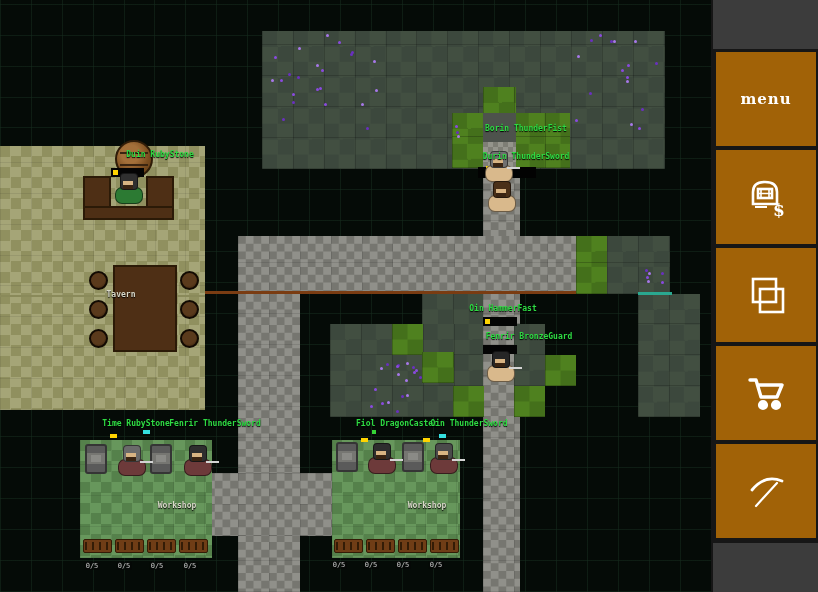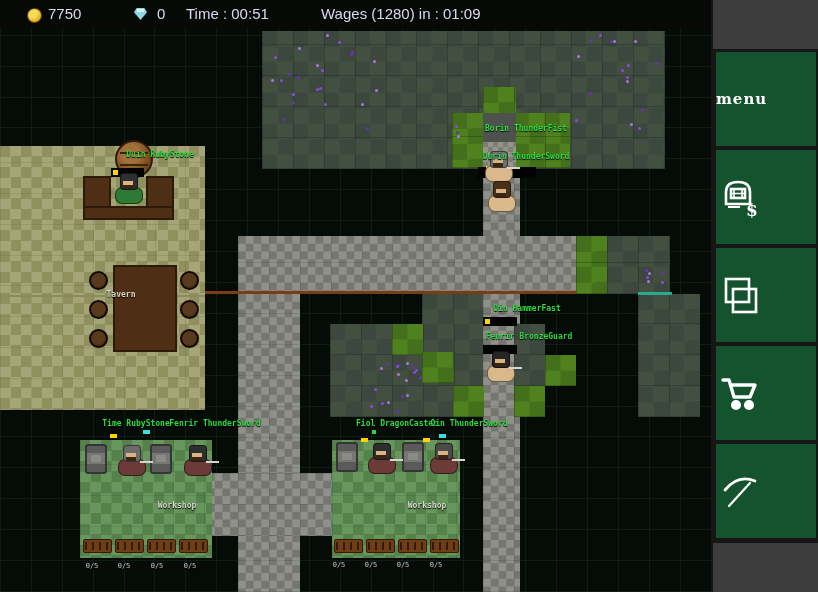--- a/index.html
+++ b/index.html
@@ -73,22 +73,22 @@
      color:#dcd9ef;font-size:15px;}
   #topbar .t{position:absolute;top:5px;}
   .coin{position:absolute;width:13px;height:13px;border-radius:50%;top:8px;
      background:radial-gradient(circle at 38% 35%,#f6da5a 0 35%,#e3af1d 70%,#a87708 100%);border:1px solid #6b4c05;}
   .gem{position:absolute;width:13px;height:12px;top:8px;background:#8fd8e0;
      clip-path:polygon(20% 0,80% 0,100% 35%,50% 100%,0 35%);}
   .gem::after{content:'';position:absolute;left:25%;top:8%;width:50%;height:26%;background:#d6f4f6;}
   
   #sidebar{position:absolute;left:711px;top:0;width:107px;height:592px;background:#161616;}
   .spanel{position:absolute;left:2px;width:105px;background:#3c3c3c;}
-  .sbtn{position:absolute;left:5px;width:100px;height:94px;background:#14532d;
-     display:flex;align-items:center;justify-content:flex-start;color:#fff;cursor:pointer;}
+  .sbtn{position:absolute;left:5px;width:100px;height:94px;background:#a16207;
+     display:flex;align-items:center;justify-content:center;color:#fff;cursor:pointer;}
   .sbtn svg{display:block;}
   .menu-txt{font-family:"DejaVu Serif",serif;font-weight:bold;font-size:15px;letter-spacing:1px;color:#fff;}
 </style>
 </head>
 <body>
 
 <div class="stage">
   <div id="map">
       <div class="rg sage" style="position: absolute; left: 262px; top: 31px; width: 403px; height: 138px;"></div>
       <div class="rg grass" style="position: absolute; left: 452px; top: 113px; width: 118px; height: 55px;"></div>
@@ -280,47 +280,39 @@
       <div class="dwarf tool-holder" style="position: absolute; left: 428px; top: 442px; width: 30px; height: 32px;">
         <div class="body" style="background: rgb(109, 58, 58);"></div>
         <div class="head" style="background: rgb(74, 74, 74);"></div>
         <div class="face"></div>
         <div class="beard"></div>
         <div class="tool"></div>
       </div>
       <div class="lbl green" style="position: absolute; left: 129px; top: 150px;">Duin RubyStone</div>
       <div class="lbl green" style="position: absolute; left: 495px; top: 124px;">Borin ThunderFist</div>
       <div class="lbl green" style="position: absolute; left: 495px; top: 152px;">Durin ThunderSword</div>
-      <div class="lbl green" style="position: absolute; left: 496px; top: 304px;">Oin HammerFast</div>
+      <div class="lbl green" style="position: absolute; left: 472px; top: 304px;">Oin HammerFast</div>
       <div class="lbl green" style="position: absolute; left: 498px; top: 332px;">Fenrir BronzeGuard</div>
       <div class="lbl green" style="position: absolute; left: 105px; top: 419px;">Time RubyStone</div>
       <div class="lbl green" style="position: absolute; left: 184px; top: 419px;">Fenrir ThunderSword</div>
       <div class="lbl green" style="position: absolute; left: 366px; top: 419px;">Fiol DragonCaster</div>
       <div class="lbl green" style="position: absolute; left: 438px; top: 419px;">Oin ThunderSword</div>
       <div class="lbl white" style="position: absolute; left: 90px; top: 290px;">Tavern</div>
       <div class="lbl white" style="position: absolute; left: 146px; top: 501px;">Workshop</div>
       <div class="lbl white" style="position: absolute; left: 396px; top: 501px;">Workshop</div>
       <div class="cnt" style="position: absolute; left: 92px; top: 562px;">0/5</div>
       <div class="cnt" style="position: absolute; left: 124px; top: 562px;">0/5</div>
       <div class="cnt" style="position: absolute; left: 157px; top: 562px;">0/5</div>
       <div class="cnt" style="position: absolute; left: 190px; top: 562px;">0/5</div>
       <div class="cnt" style="position: absolute; left: 339px; top: 561px;">0/5</div>
       <div class="cnt" style="position: absolute; left: 371px; top: 561px;">0/5</div>
       <div class="cnt" style="position: absolute; left: 403px; top: 561px;">0/5</div>
       <div class="cnt" style="position: absolute; left: 436px; top: 561px;">0/5</div>
     </div>
 
-  <div id="topbar">
-    <span class="coin" style="left:27px"></span>
-    <span class="t" style="left:48px">7750</span>
-    <span class="gem" style="left:134px"></span>
-    <span class="t" style="left:157px">0</span>
-    <span class="t" style="left:186px">Time : 00:51</span>
-    <span class="t" style="left:321px">Wages (1280) in : 01:09</span>
-  </div>
 
   <div id="sidebar">
     <div class="spanel" style="top:0;height:49px"></div>
     <div class="spanel" style="top:543px;height:49px"></div>
 
     <div class="sbtn" style="top:52px">
       <span class="menu-txt">menu</span>
     </div>
 
     <div class="sbtn" style="top:150px">

